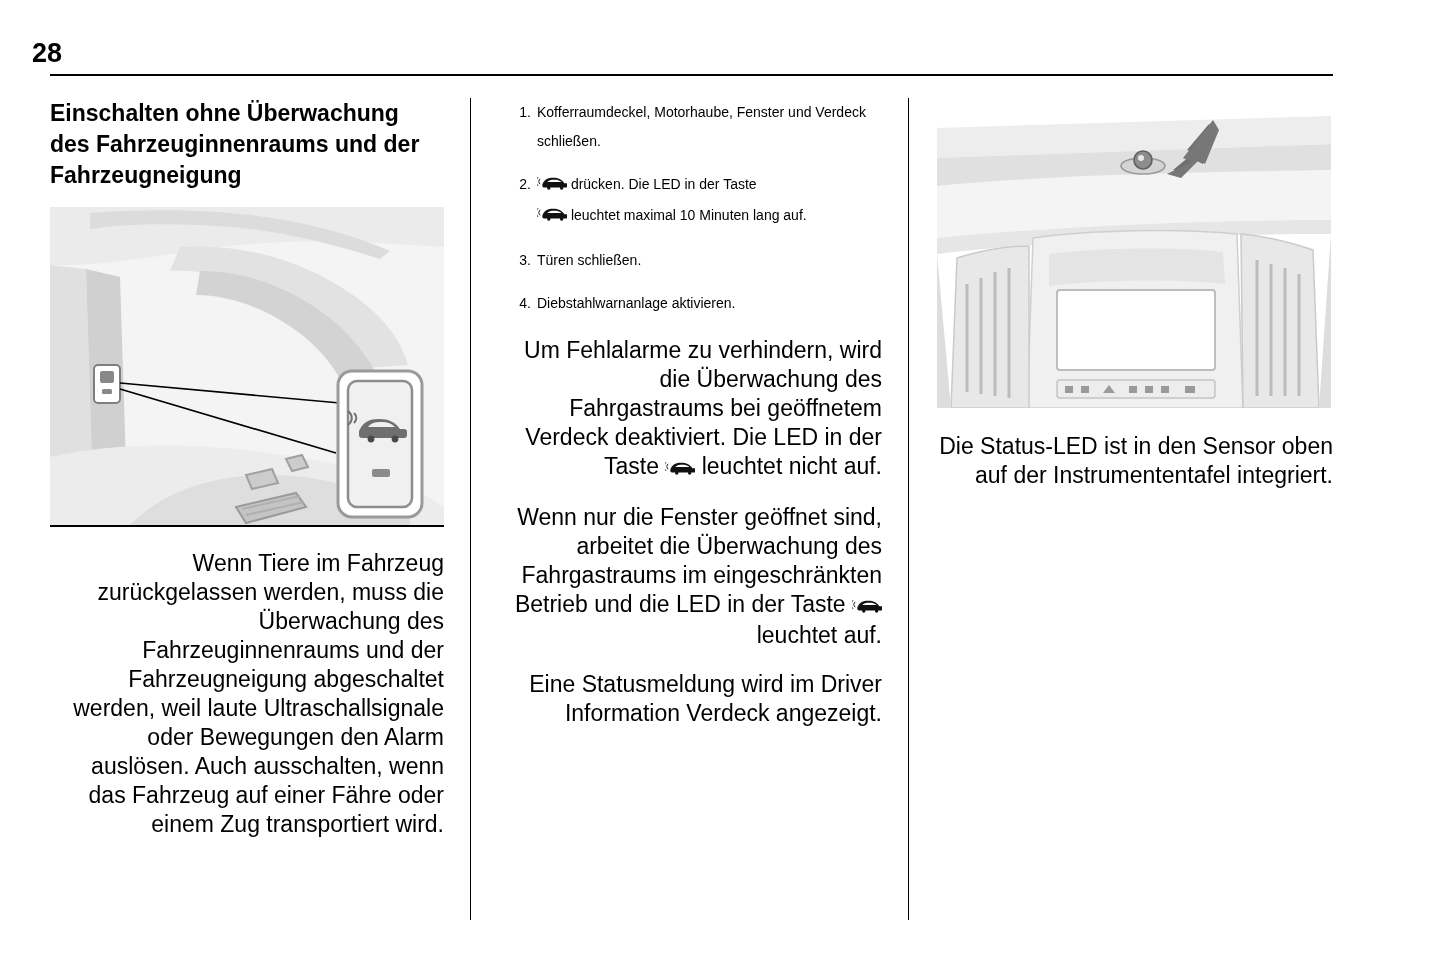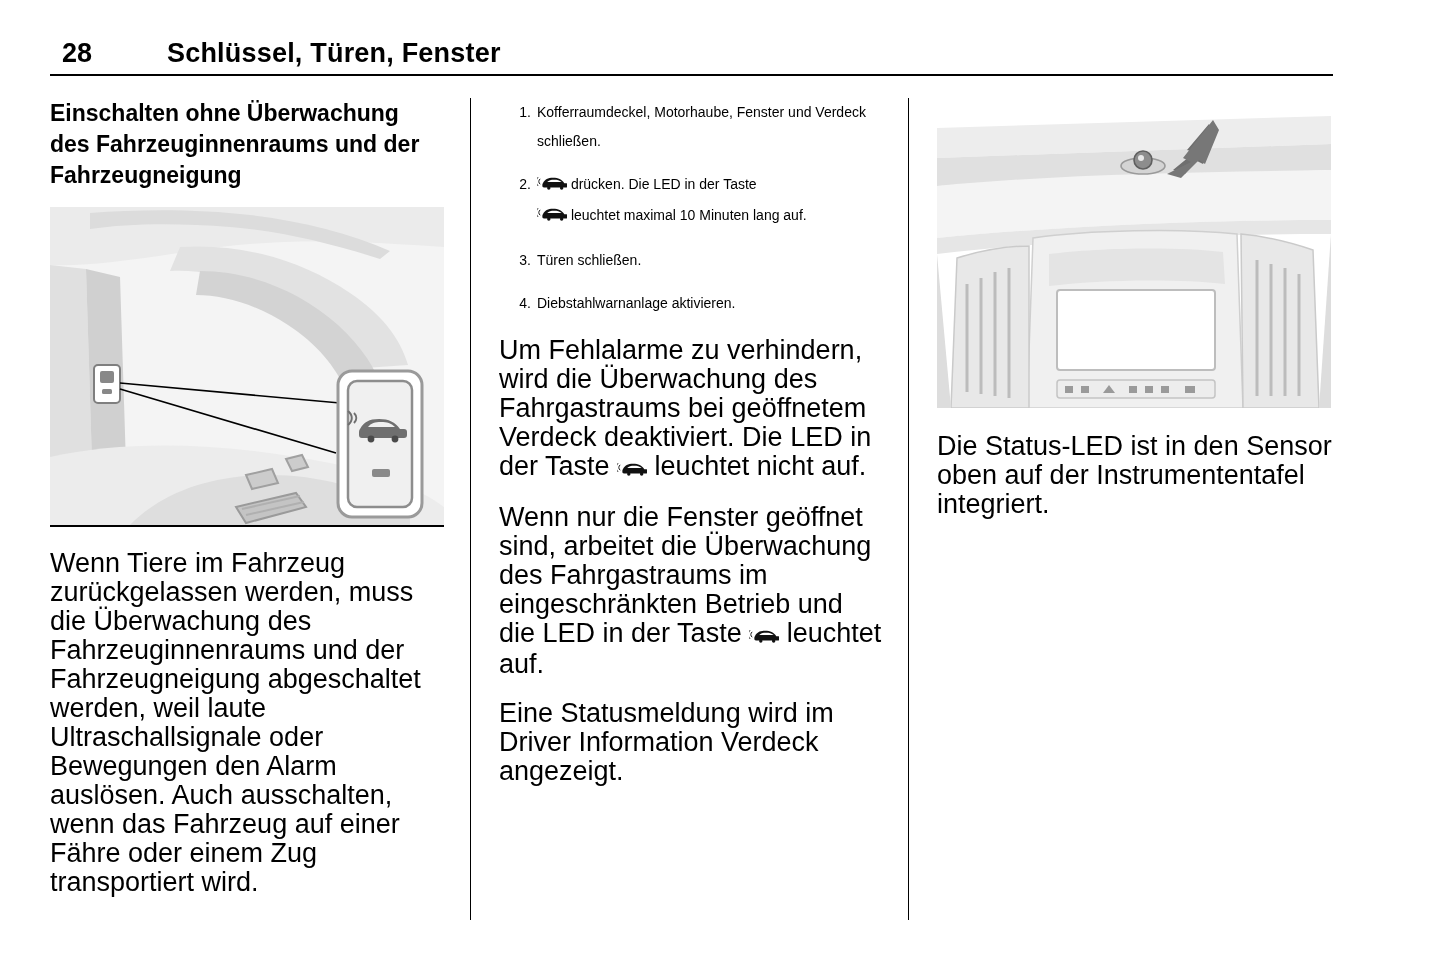--- a/index.html
+++ b/index.html
@@ -17,21 +17,21 @@
   .page {
     position: relative;
     width: 1445px;
     height: 965px;
     box-sizing: border-box;
     padding: 0;
   }
   
   .header {
     position: absolute;
-    left: 62px;
+    left: 32px;
     top: 38px;
     width: 1283px;
     display: flex;
     align-items: baseline;
   }
   .page-number {
     font-size: 27px;
     font-weight: bold;
     width: 105px;
     flex: 0 0 105px;
@@ -71,23 +71,24 @@
     flex: 0 0 1px;
     align-self: stretch;
   }
   h2.section-title {
     font-size: 23px;
     font-weight: bold;
     line-height: 31px;
     margin: 0 0 16px 0;
   }
   p.body {
-    font-size: 27px;
+    font-size: 23px;
     line-height: 29px;
     margin: 0 0 20px 0;
+    text-align: right;
   }
   p.body:last-child { margin-bottom: 0; }
   ol.steps {
     margin: 0 0 18px 0;
     padding: 0 0 0 0;
     list-style: none;
     counter-reset: step;
   }
   ol.steps > li {
     font-size: 14px;
@@ -130,21 +131,20 @@
     background: #ffffff;
   }
 </style>
 </head>
 <body>
 
 <div class="page">
 
   <div class="header">
     <div class="page-number">28</div>
-    <div class="chapter-title">Schlüssel, Türen, Fenster</div>
   </div>
   <div class="header-rule"></div>
 
   <div class="columns">
 
     <div class="col col-1">
 
       <h2 class="section-title">Einschalten ohne Überwachung des Fahrzeuginnenraums und der Fahrzeugneigung</h2>
 
       <div class="illus illus1">

